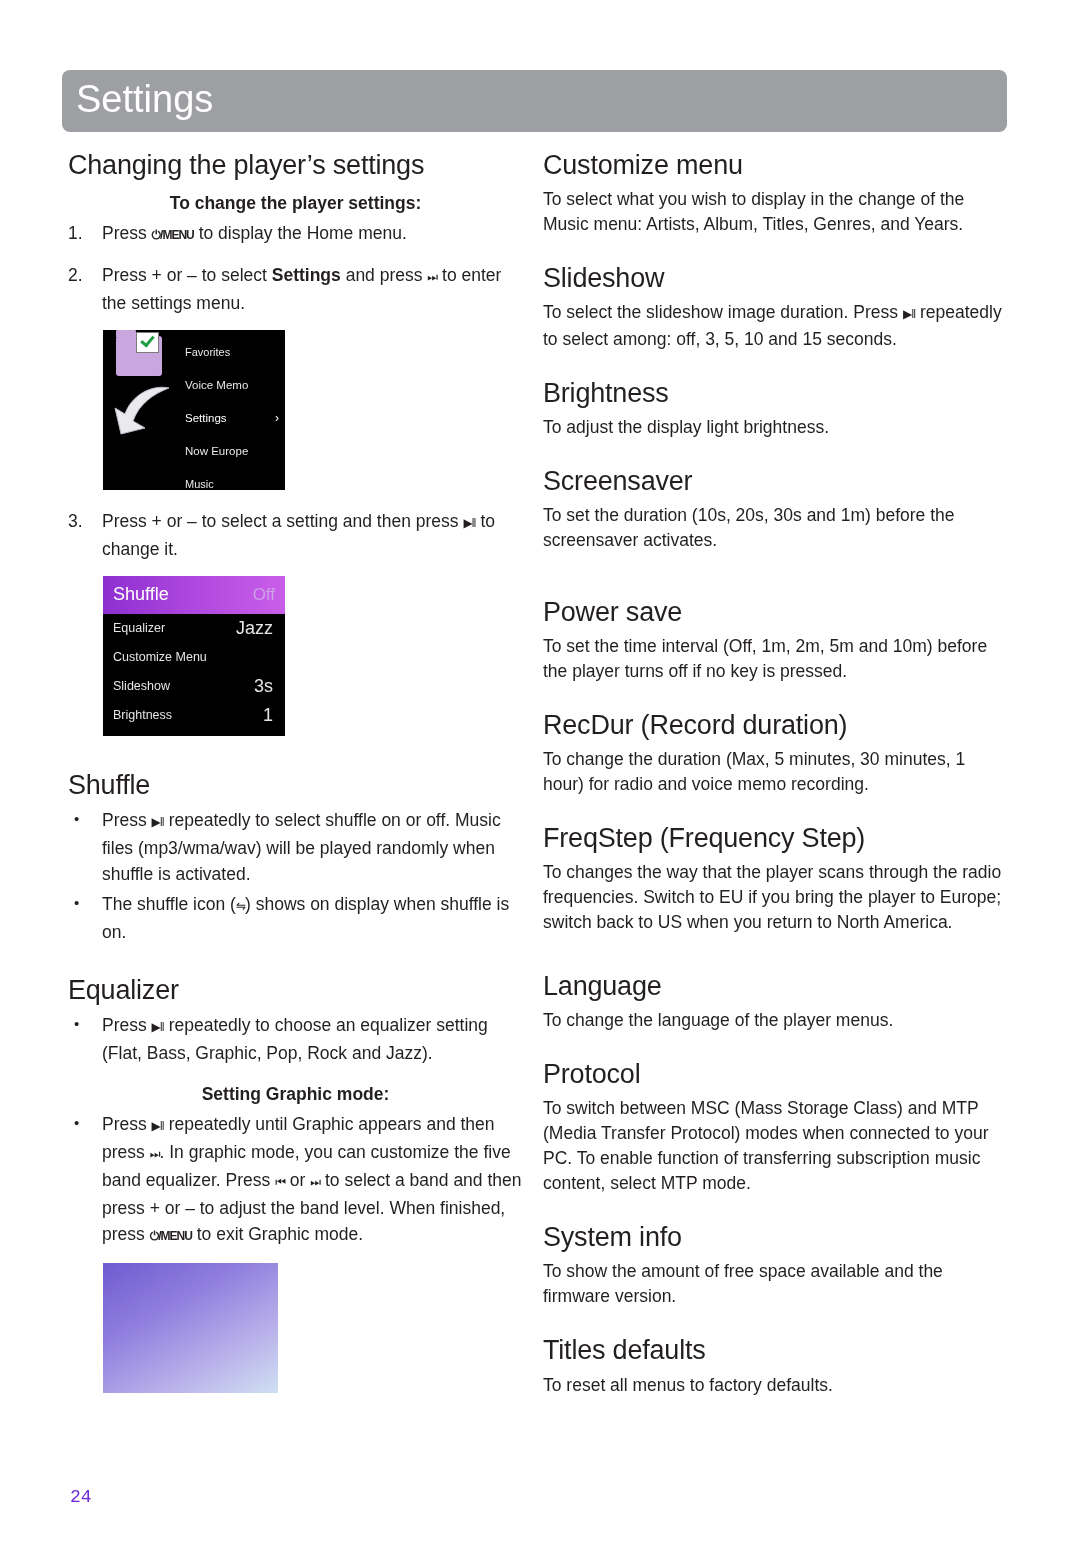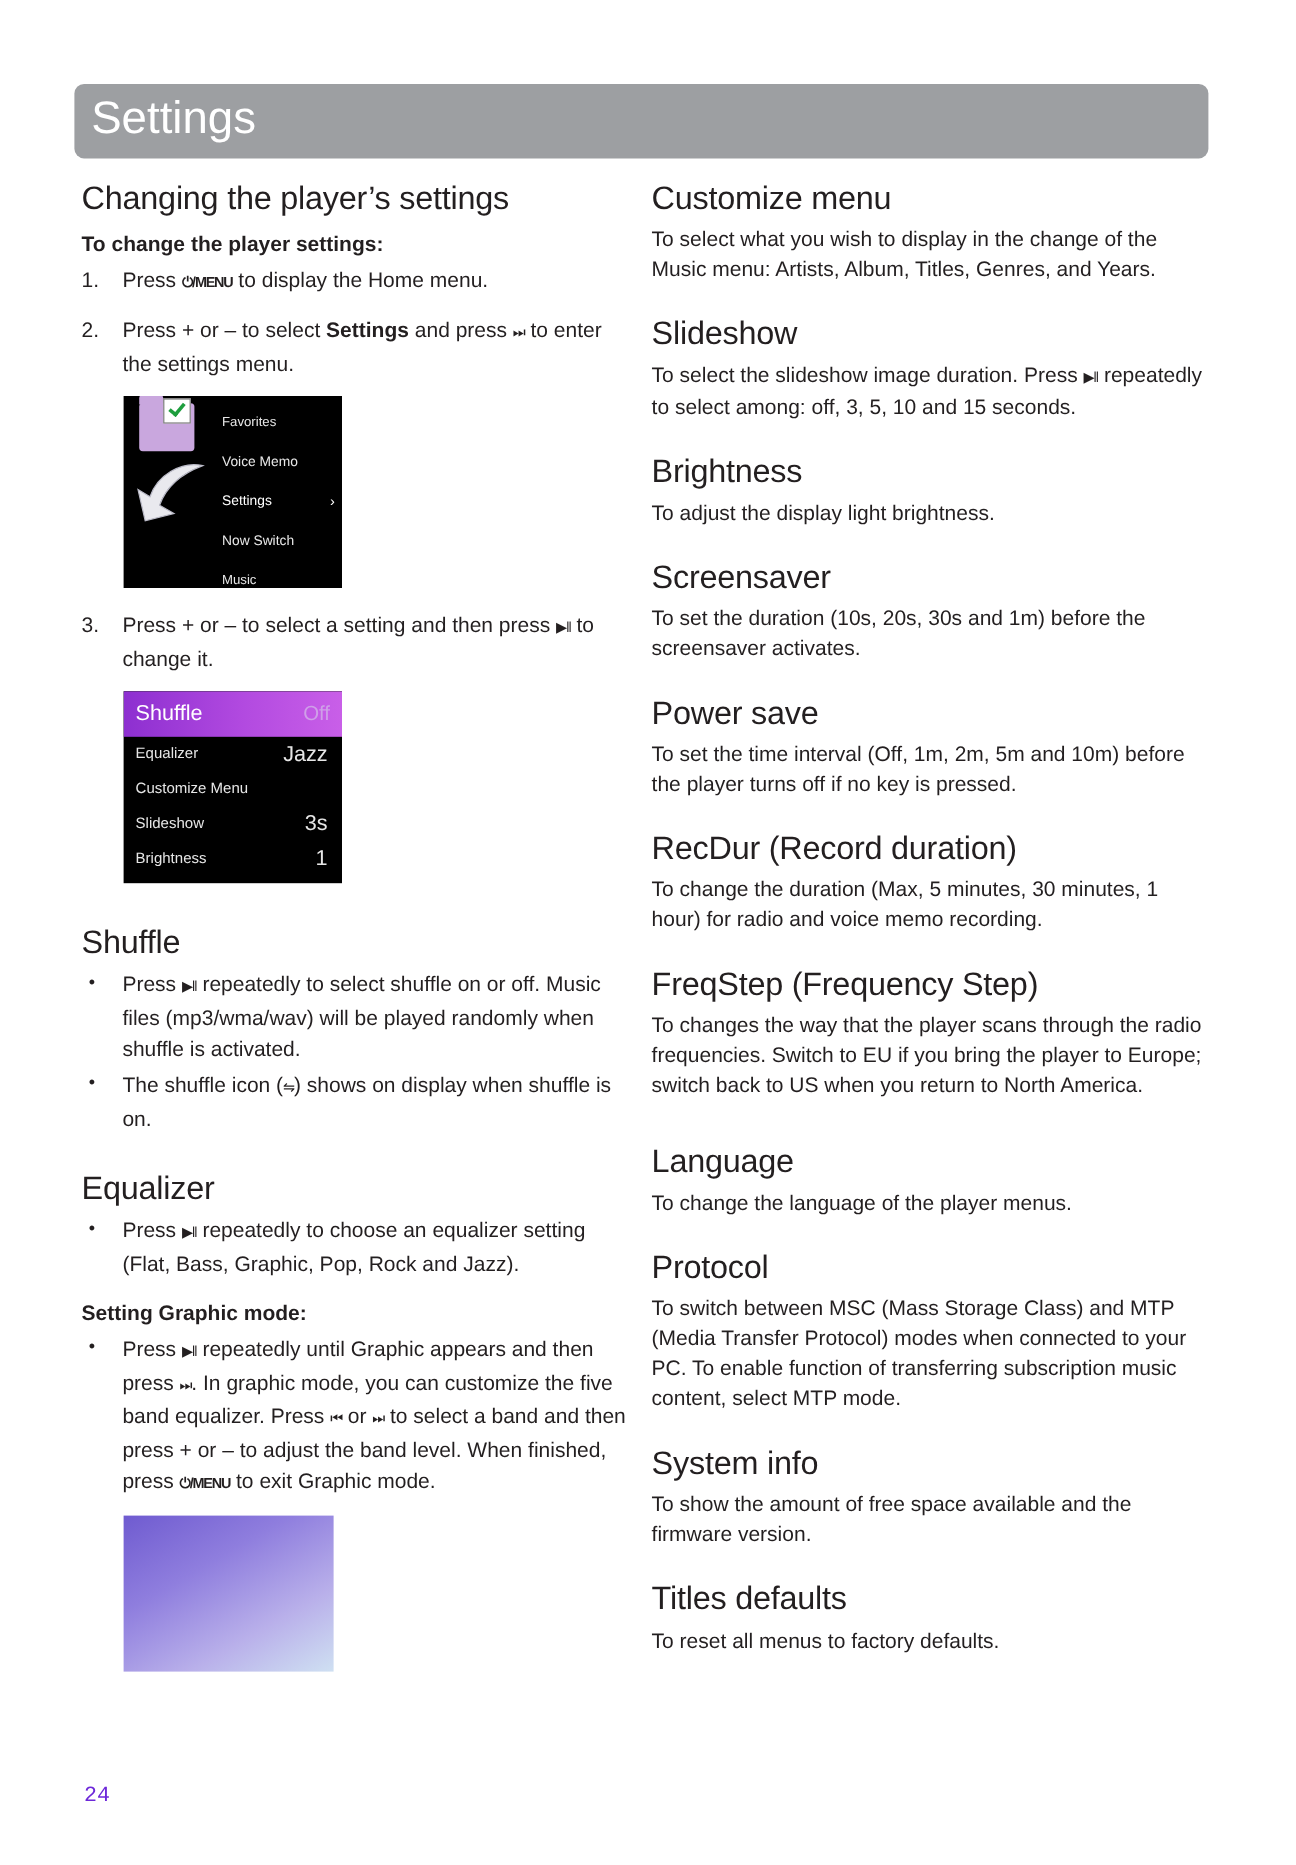--- a/index.html
+++ b/index.html
@@ -92,20 +92,21 @@
   .bul-item .bul {
     position: absolute;
     left: 6px;
     top: -1px;
     font-size: 15px;
   }
   .subhead {
     font-size: 17.5px;
     font-weight: bold;
     margin: 12px 0 6px 0;
+    text-align: center;
   }
 
   
   .shot1 {
     position: relative;
     margin: 14px 0 18px 35px;
     width: 182px;
     height: 160px;
     background: #000000;
     overflow: hidden;
@@ -267,21 +268,21 @@
           <path d="M58 6 C40 2 20 14 14 32 L4 26 L10 52 L34 46 L22 39 C28 22 42 12 58 6 Z" fill="#e9e9ee" stroke="#b9b9c6" stroke-width="1"></path>
         </svg>
       </div>
       <div class="menu-list">
         <div class="mi small">Favorites</div>
         <div class="mi">Voice Memo</div>
         <div class="mi sel">
           <span>Settings</span>
           <span class="chev">›</span>
         </div>
-        <div class="mi">Now Switch</div>
+        <div class="mi">Now Europe</div>
         <div class="mi small">Music</div>
       </div>
     </div>
 
     <div class="num-item">
       <span class="num">3.</span><span>Press + or – to select a setting and then press </span><span class="icon-inline">▶‖</span><span> to change it.</span>
     </div>
 
     <div class="shot2">
       <div class="hl">
@@ -337,21 +338,21 @@
 
     <h2 class="sect" style="margin-top:26px">Slideshow</h2>
     <p class="body"><span>To select the slideshow image duration. Press </span><span class="icon-inline">▶‖</span><span> repeatedly to select among: off, 3, 5, 10 and 15 seconds.</span></p>
 
     <h2 class="sect" style="margin-top:26px">Brightness</h2>
     <p class="body">To adjust the display light brightness.</p>
 
     <h2 class="sect" style="margin-top:26px">Screensaver</h2>
     <p class="body">To set the duration (10s, 20s, 30s and 1m) before the screensaver activates.</p>
 
-    <h2 class="sect" style="margin-top:26px">Power save</h2>
+    <h2 class="sect" style="margin-top:44px">Power save</h2>
     <p class="body">To set the time interval (Off, 1m, 2m, 5m and 10m) before the player turns off if no key is pressed.</p>
 
     <h2 class="sect" style="margin-top:26px">RecDur (Record duration)</h2>
     <p class="body">To change the duration (Max, 5 minutes, 30 minutes, 1 hour) for radio and voice memo recording.</p>
 
     <h2 class="sect" style="margin-top:26px">FreqStep (Frequency Step)</h2>
     <p class="body">To changes the way that the player scans through the radio frequencies. Switch to EU if you bring the player to Europe; switch back to US when you return to North America.</p>
 
     <h2 class="sect" style="margin-top:36px">Language</h2>
     <p class="body">To change the language of the player menus.</p>

